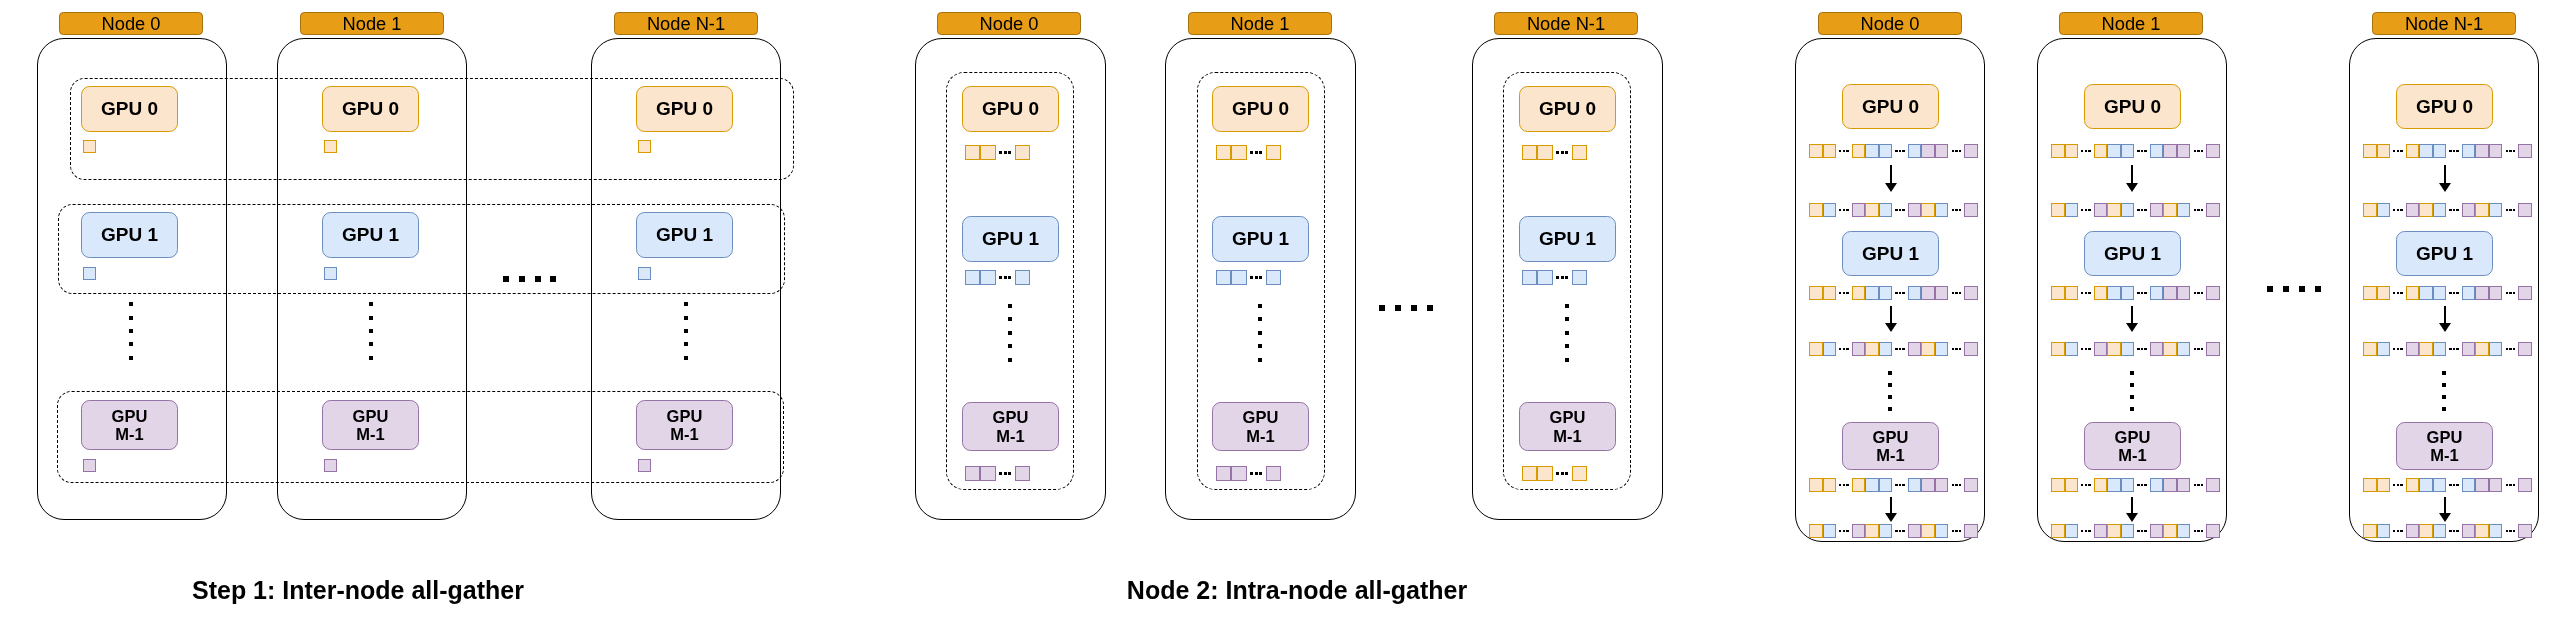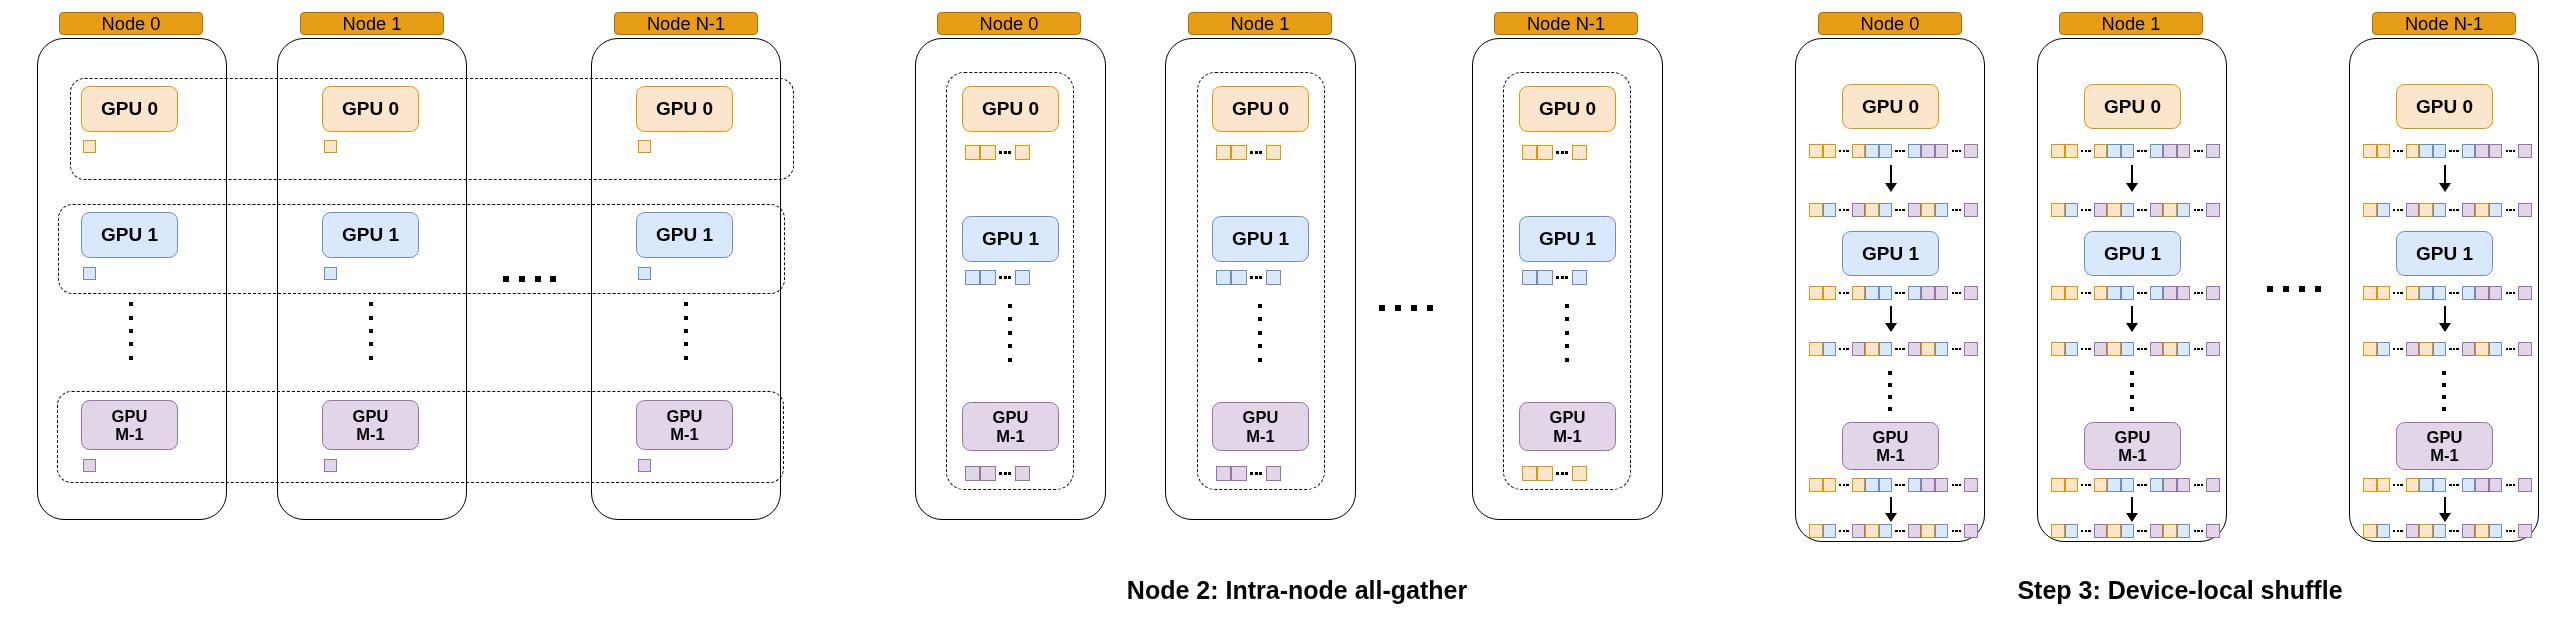--- a/index.html
+++ b/index.html
@@ -96,20 +96,21 @@
         <span class="gpu-label-sm">M-1</span>
       </div>
       <div class="abs sqi" style="left: 638px; top: 459px; width: 13px; height: 13px; background: rgb(225, 213, 231); border-color: rgb(150, 115, 166);"></div>
       <div class="abs dashed-group" style="left: 70px; top: 78px; width: 724px; height: 102px;"></div>
       <div class="abs dashed-group" style="left: 58px; top: 204px; width: 727px; height: 90px;"></div>
       <div class="abs dashed-group" style="left: 57px; top: 391px; width: 727px; height: 92px;"></div>
       <div class="abs dotsq" style="left: 503px; top: 276px; width: 5.5px; height: 5.5px;"></div>
       <div class="abs dotsq" style="left: 519px; top: 276px; width: 5.5px; height: 5.5px;"></div>
       <div class="abs dotsq" style="left: 535px; top: 276px; width: 5.5px; height: 5.5px;"></div>
       <div class="abs dotsq" style="left: 550px; top: 276px; width: 5.5px; height: 5.5px;"></div>
+      <div class="abs caption" style="left: 83px; top: 576px; width: 550px;">Step 1: Inter-node all-gather</div>
     </div>
     <div class="panel" style="left: 859px;">
       <div class="abs node-box" style="left: 56px; top: 38px; width: 191px; height: 482px;"></div>
       <div class="abs node-header" style="left: 78px; top: 12.2px; width: 144px; height: 23px; background: rgb(232, 157, 22); border-color: rgb(166, 112, 11);">
         <span>Node 0</span>
       </div>
       <div class="abs dashed-group" style="left: 87px; top: 72px; width: 128px; height: 418px; border-radius: 18.3px;"></div>
       <div class="abs gpu-box" style="left: 103px; top: 86px; width: 97px; height: 46px; background: rgb(252, 229, 205); border-color: rgb(215, 155, 0);">
         <span class="gpu-label">GPU 0</span>
       </div>
@@ -817,16 +818,15 @@
           <div class="dotsq" style="width: 2.4px; height: 2.4px; margin-left: 0px;"></div>
           <div class="dotsq" style="width: 2.4px; height: 2.4px; margin-left: 1.2px;"></div>
           <div class="dotsq" style="width: 2.4px; height: 2.4px; margin-left: 1.2px;"></div>
         </div>
         <div class="sqi" style="width: 13.5px; height: 13.5px; background: rgb(225, 213, 231); border-color: rgb(150, 115, 166);"></div>
       </div>
       <div class="abs dotsq" style="left: 550px; top: 286px; width: 5.5px; height: 5.5px;"></div>
       <div class="abs dotsq" style="left: 566px; top: 286px; width: 5.5px; height: 5.5px;"></div>
       <div class="abs dotsq" style="left: 582px; top: 286px; width: 5.5px; height: 5.5px;"></div>
       <div class="abs dotsq" style="left: 598px; top: 286px; width: 5.5px; height: 5.5px;"></div>
-      <div class="abs caption" style="left: 188px; top: 576px; width: 550px;">Step 3: Device-local shuffle</div>
     </div>
   </div>
 
 
 </body></html>

